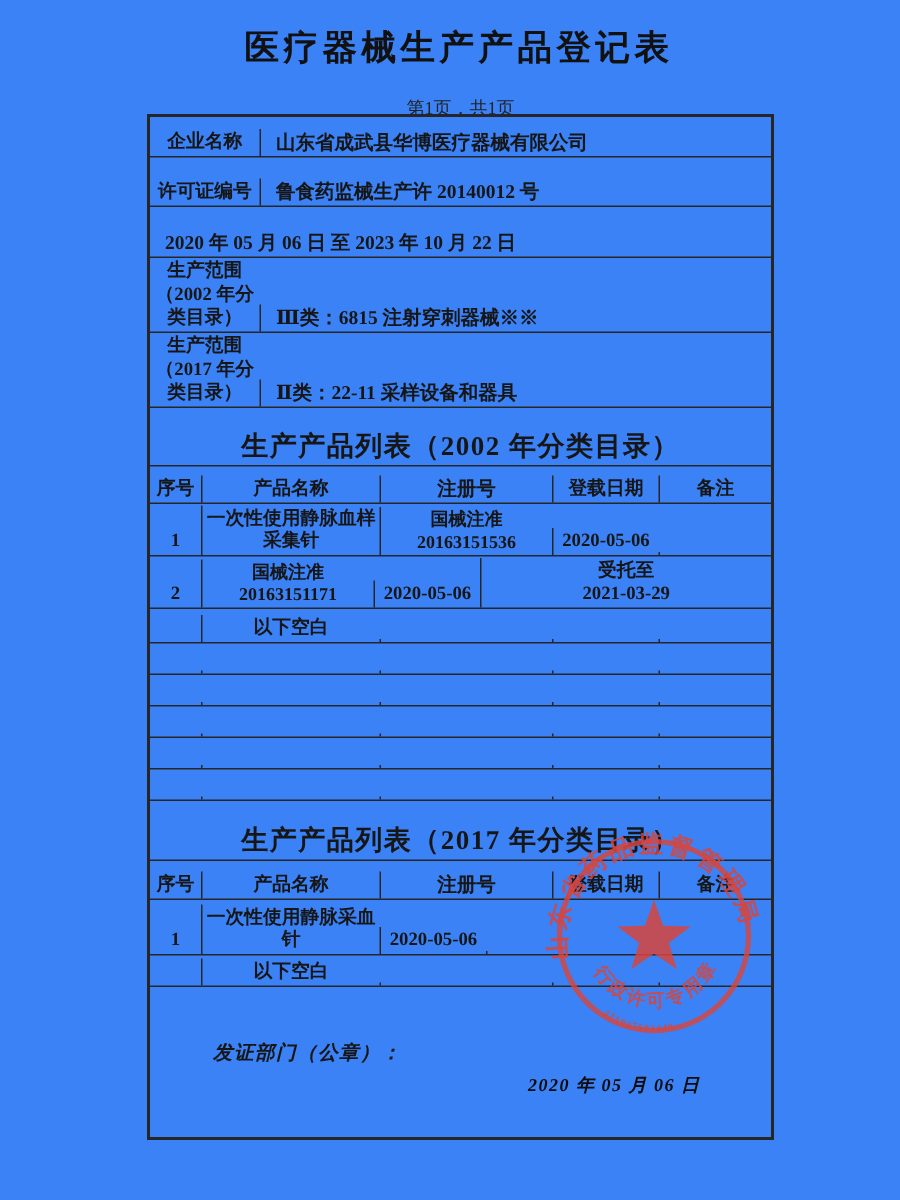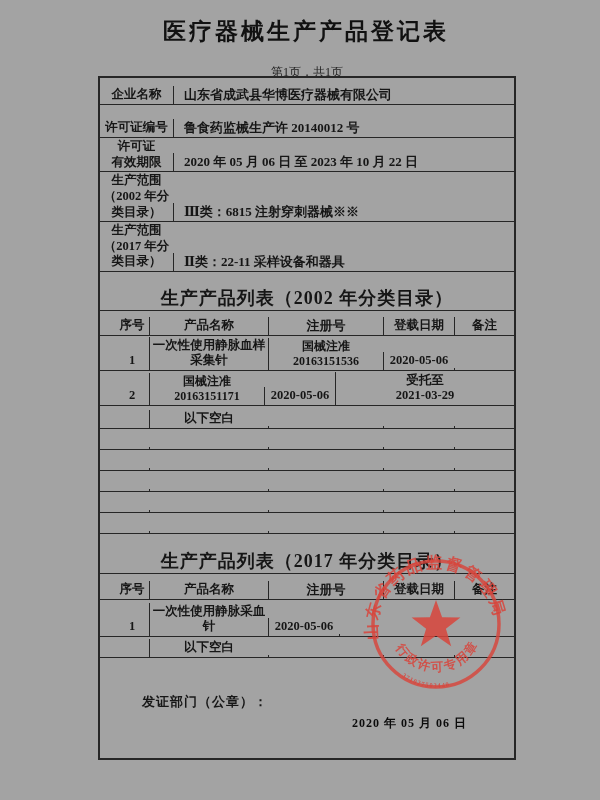--- a/index.html
+++ b/index.html
@@ -4,21 +4,21 @@
 <style>
   html,body{margin:0;padding:0;}
   body{
     width:600px;height:800px;
     background:#f7f7f5;
     font-family:"Liberation Serif","DejaVu Serif",serif;
     color:#161616;
     position:relative;
     overflow:hidden;
   }
-  .page{position:absolute;inset:0;background:#a3a3a3;}
+  .page{position:absolute;inset:0;background:#3b82f6;}
   .doc-title{
     position:absolute;top:16px;left:0;width:612px;
     text-align:center;font-size:23px;font-weight:700;letter-spacing:3px;
     color:#111;
   }
   .page-info{
     position:absolute;top:64px;left:98px;width:418px;
     text-align:center;font-size:12px;color:#222;
   }
   .form{
@@ -39,26 +39,26 @@
   
   .lbl{width:73px;flex:none;}
   .val{flex:1;justify-content:flex-start;text-align:left;padding-left:10px;font-size:13px;}
   
   .h26{min-height:26px}.h32{min-height:32px}.h33{min-height:33px}
   .h44{min-height:44px}.h38{min-height:38px}.h24{min-height:24px}
   .h34{min-height:34px}.h22{min-height:22px}.h20{min-height:20px}
   .h39{min-height:39px}.h25{min-height:25px}.h36{min-height:36px}
   .section-cell{flex:1;font-size:18px;letter-spacing:1px;}
   
-  .c1{width:34px;flex:none;margin-left:15px;}
+  .c1{width:34px;flex:none;}
   .c2{width:119px;flex:none;}
   .c3{width:115px;flex:none;font-size:12px;}
   .c4{width:71px;flex:none;}
   .c5{flex:1;}
-  .footer-cell{position:relative;min-height:100px;flex:1;display:block;}
+  .footer-cell{position:relative;min-height:100px;flex:1;display:block;font-style:italic;}
   .issuer{
     position:absolute;left:42px;top:36px;
     font-size:13px;font-weight:700;letter-spacing:1px;
   }
   .issue-date{
     position:absolute;left:252px;top:58px;z-index:3;
     font-size:12px;font-weight:700;letter-spacing:1px;color:#0c0c0c;
   }
   .stamp{
     position:absolute;left:348px;top:536px;width:176px;height:176px;
@@ -77,22 +77,20 @@
 
     <div class="row h26">
       <div class="cell lbl">企业名称</div>
       <div class="cell val">山东省成武县华博医疗器械有限公司</div>
     </div>
     <div class="row h32">
       <div class="cell lbl">许可证编号</div>
       <div class="cell val">鲁食药监械生产许 20140012 号</div>
     </div>
     <div class="row h33">
-      <div class="cell lbl">许可证
-有效期限</div>
       <div class="cell val">2020 年 05 月 06 日  至 2023 年 10 月 22 日</div>
     </div>
     <div class="row h44">
       <div class="cell lbl">生产范围
 （2002 年分
 类目录）</div>
       <div class="cell val">Ⅲ类：6815 注射穿刺器械※※</div>
     </div>
     <div class="row h44">
       <div class="cell lbl">生产范围

